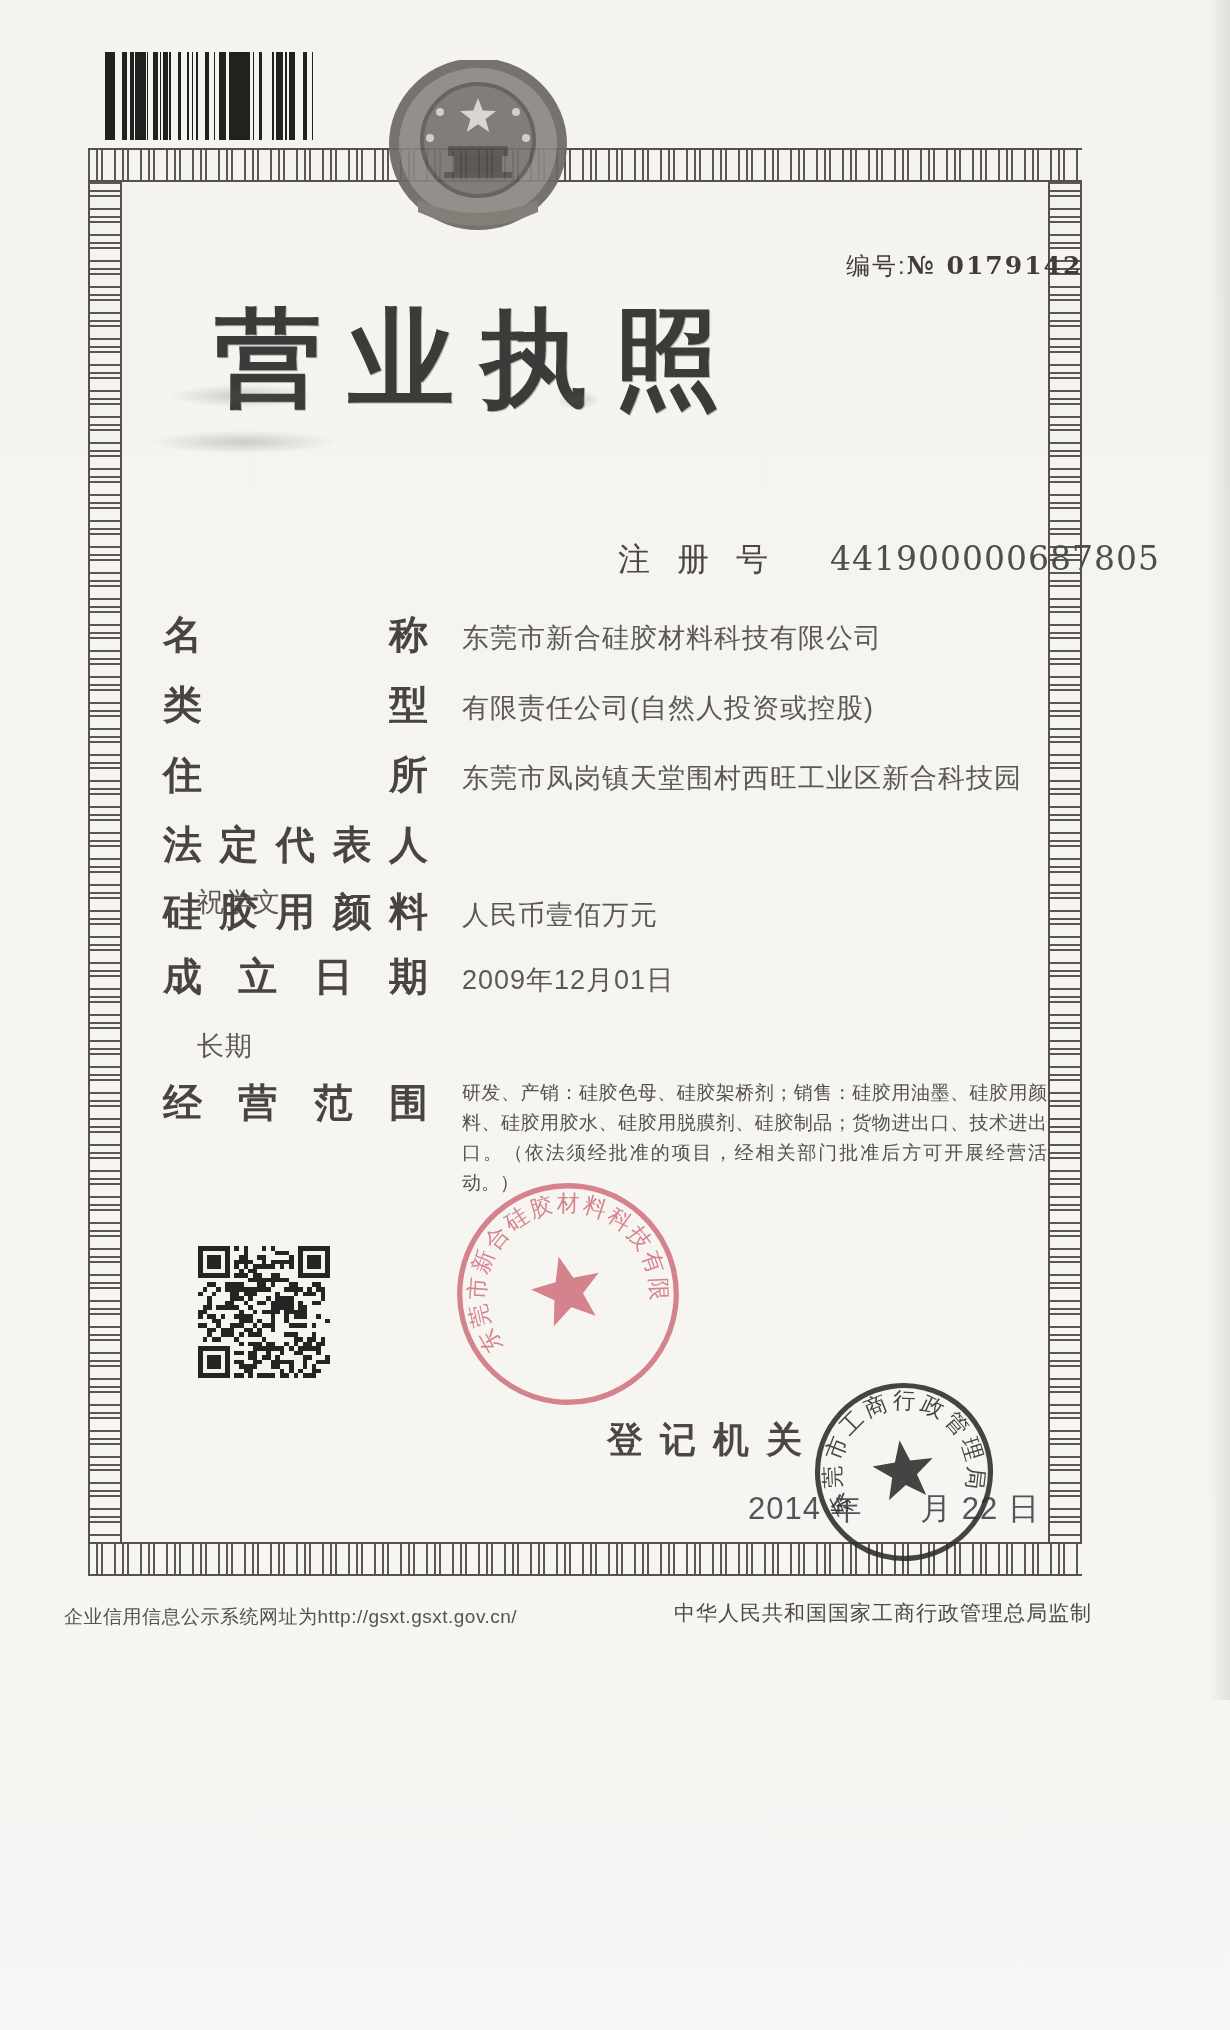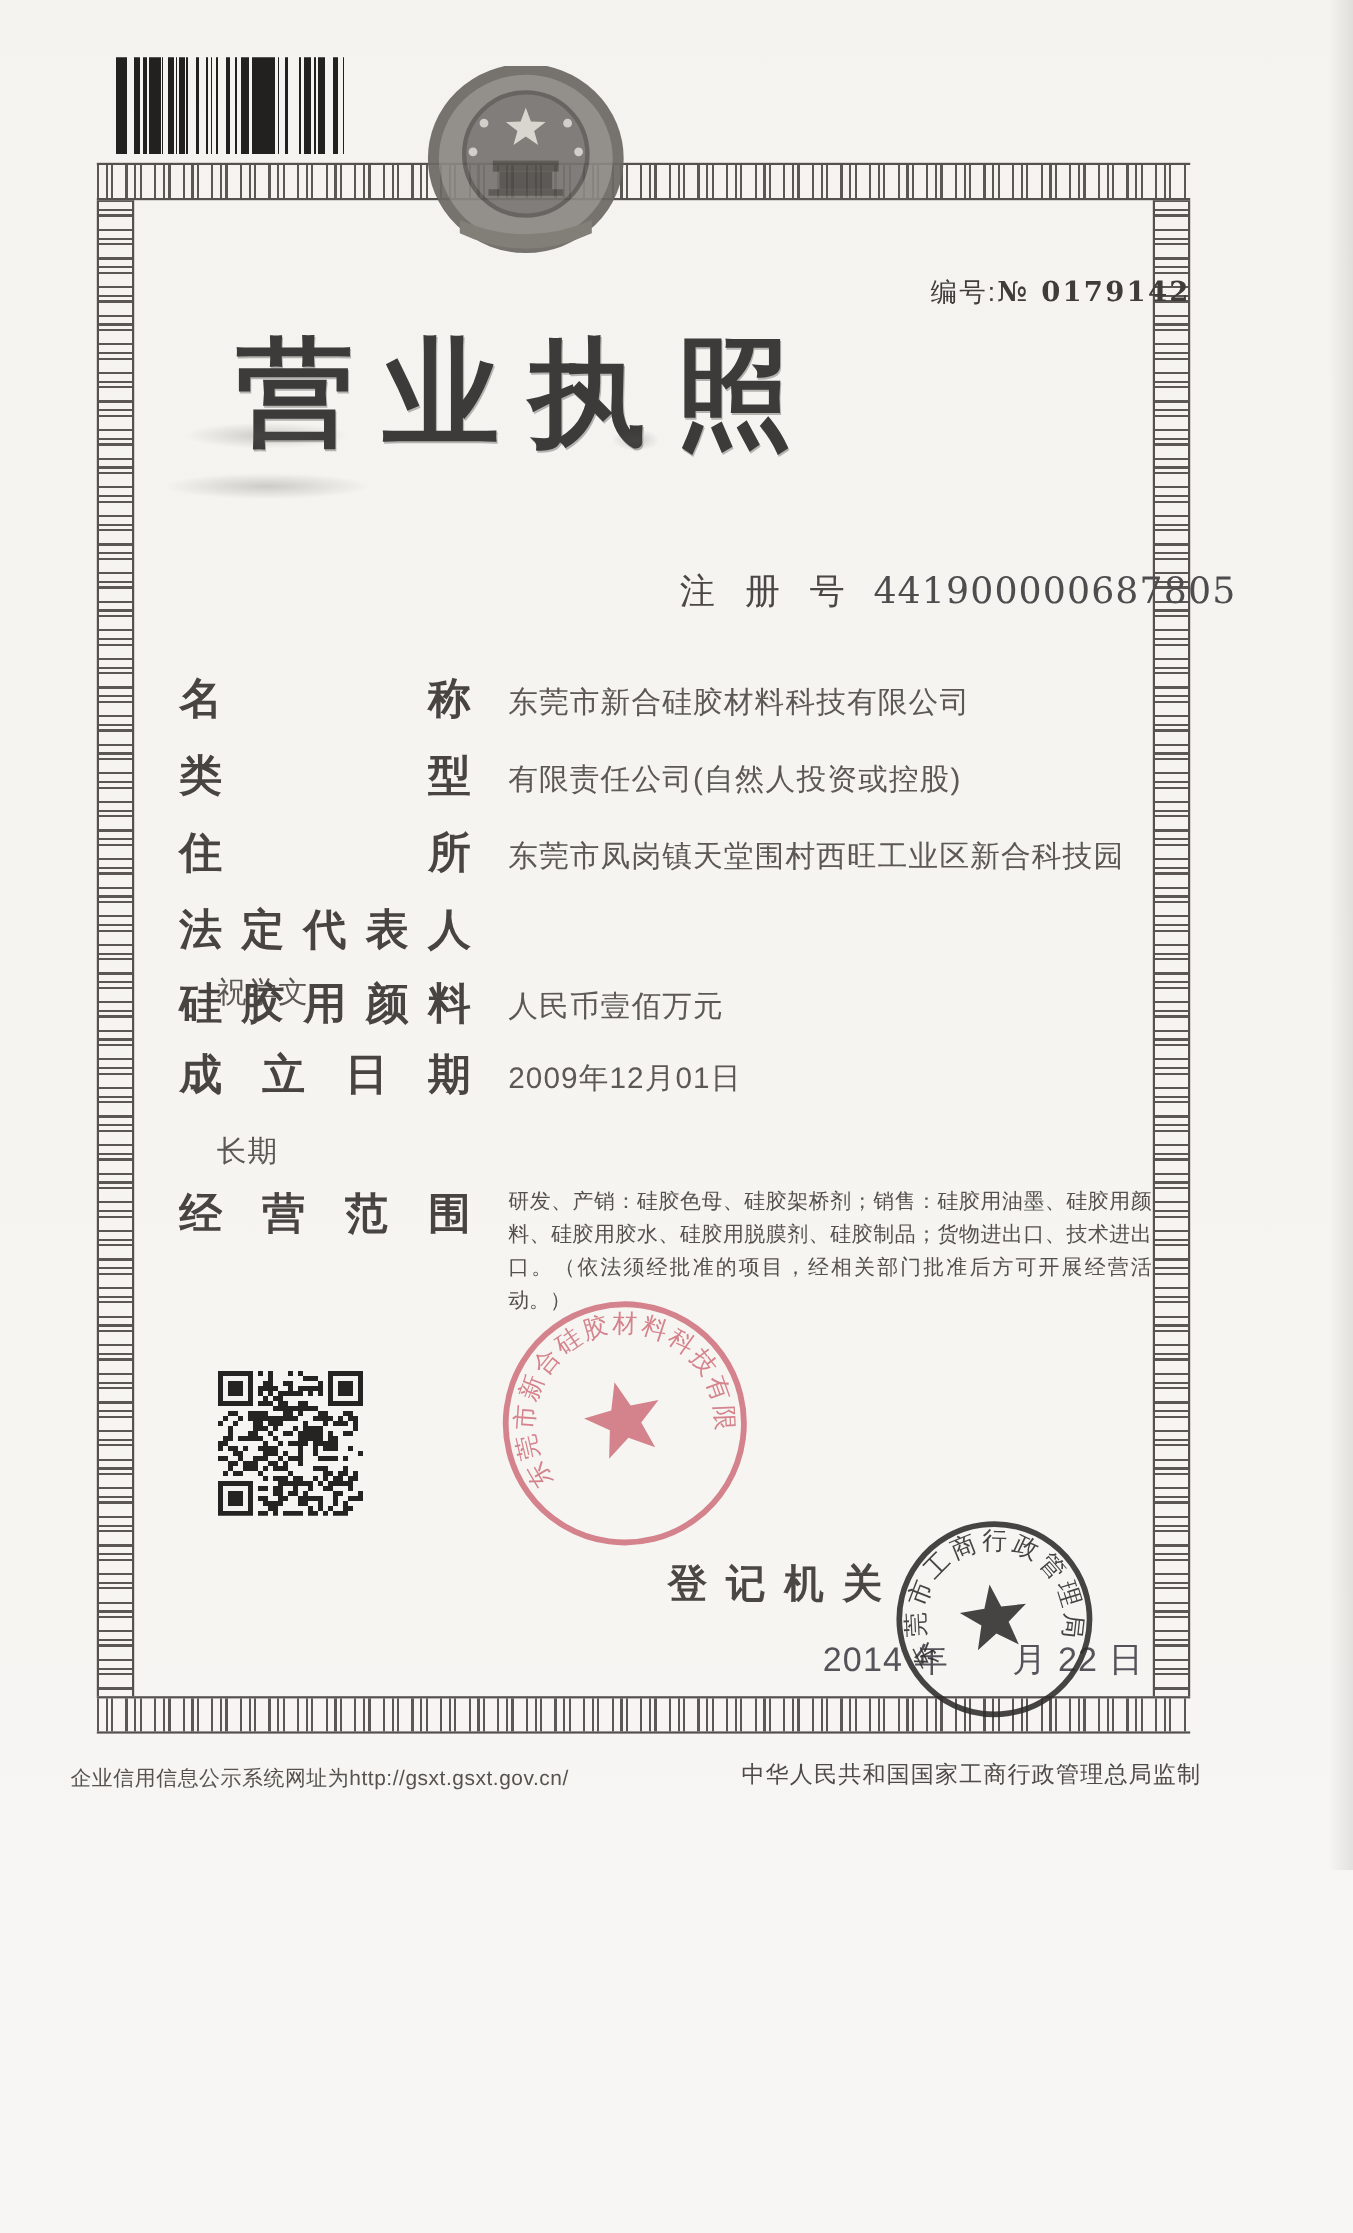--- a/index.html
+++ b/index.html
@@ -48,21 +48,21 @@
   .serial .val{font-size:25px;font-weight:700;font-family:"DejaVu Serif",serif;letter-spacing:2px;}
   
   .title{
     position:absolute;left:215px;top:256px;width:505px;
     font-size:106px;font-weight:800;color:#3d3b39;line-height:1.1;
     text-align:justify;text-align-last:justify;
     text-shadow:1px 1px 0 rgba(61,59,57,.35);
     margin-top:44px;
   }
   
-  .regline{position:absolute;left:618px;top:516px;display:flex;align-items:baseline;}
+  .regline{position:absolute;left:618px;top:538px;display:flex;align-items:baseline;gap:36px;}
   .regline .lbl{
     display:inline-block;width:150px;font-size:32px;color:#4a4745;
     text-align:justify;text-align-last:justify;
   }
   .regline .num{margin-left:26px;font-size:33px;color:#4f4c4e;font-family:"DejaVu Serif",serif;letter-spacing:1px;}
   
   .row{position:absolute;left:163px;display:flex;align-items:flex-start;}
   .row .lbl{
     flex:none;display:inline-block;width:265px;
     font-size:39px;font-weight:700;color:#474442;

